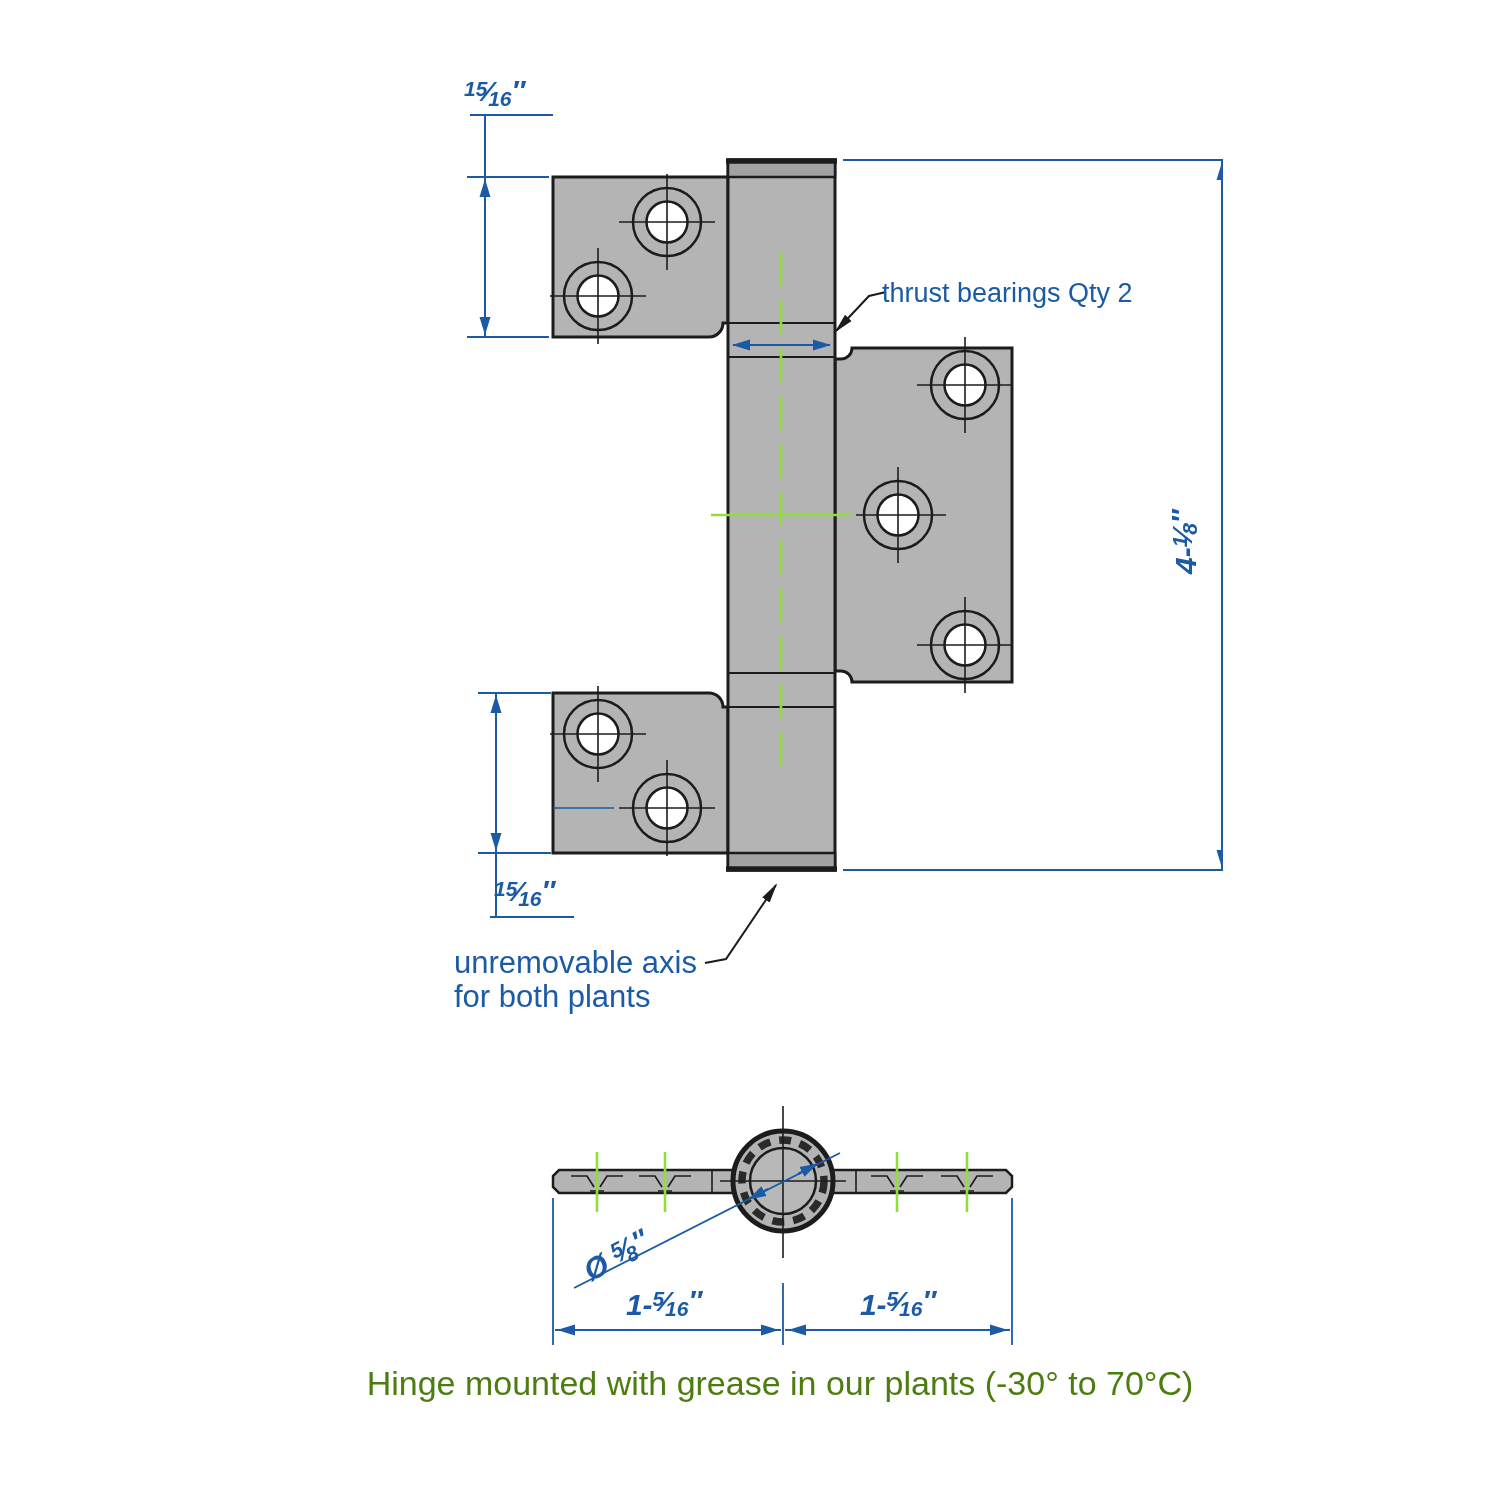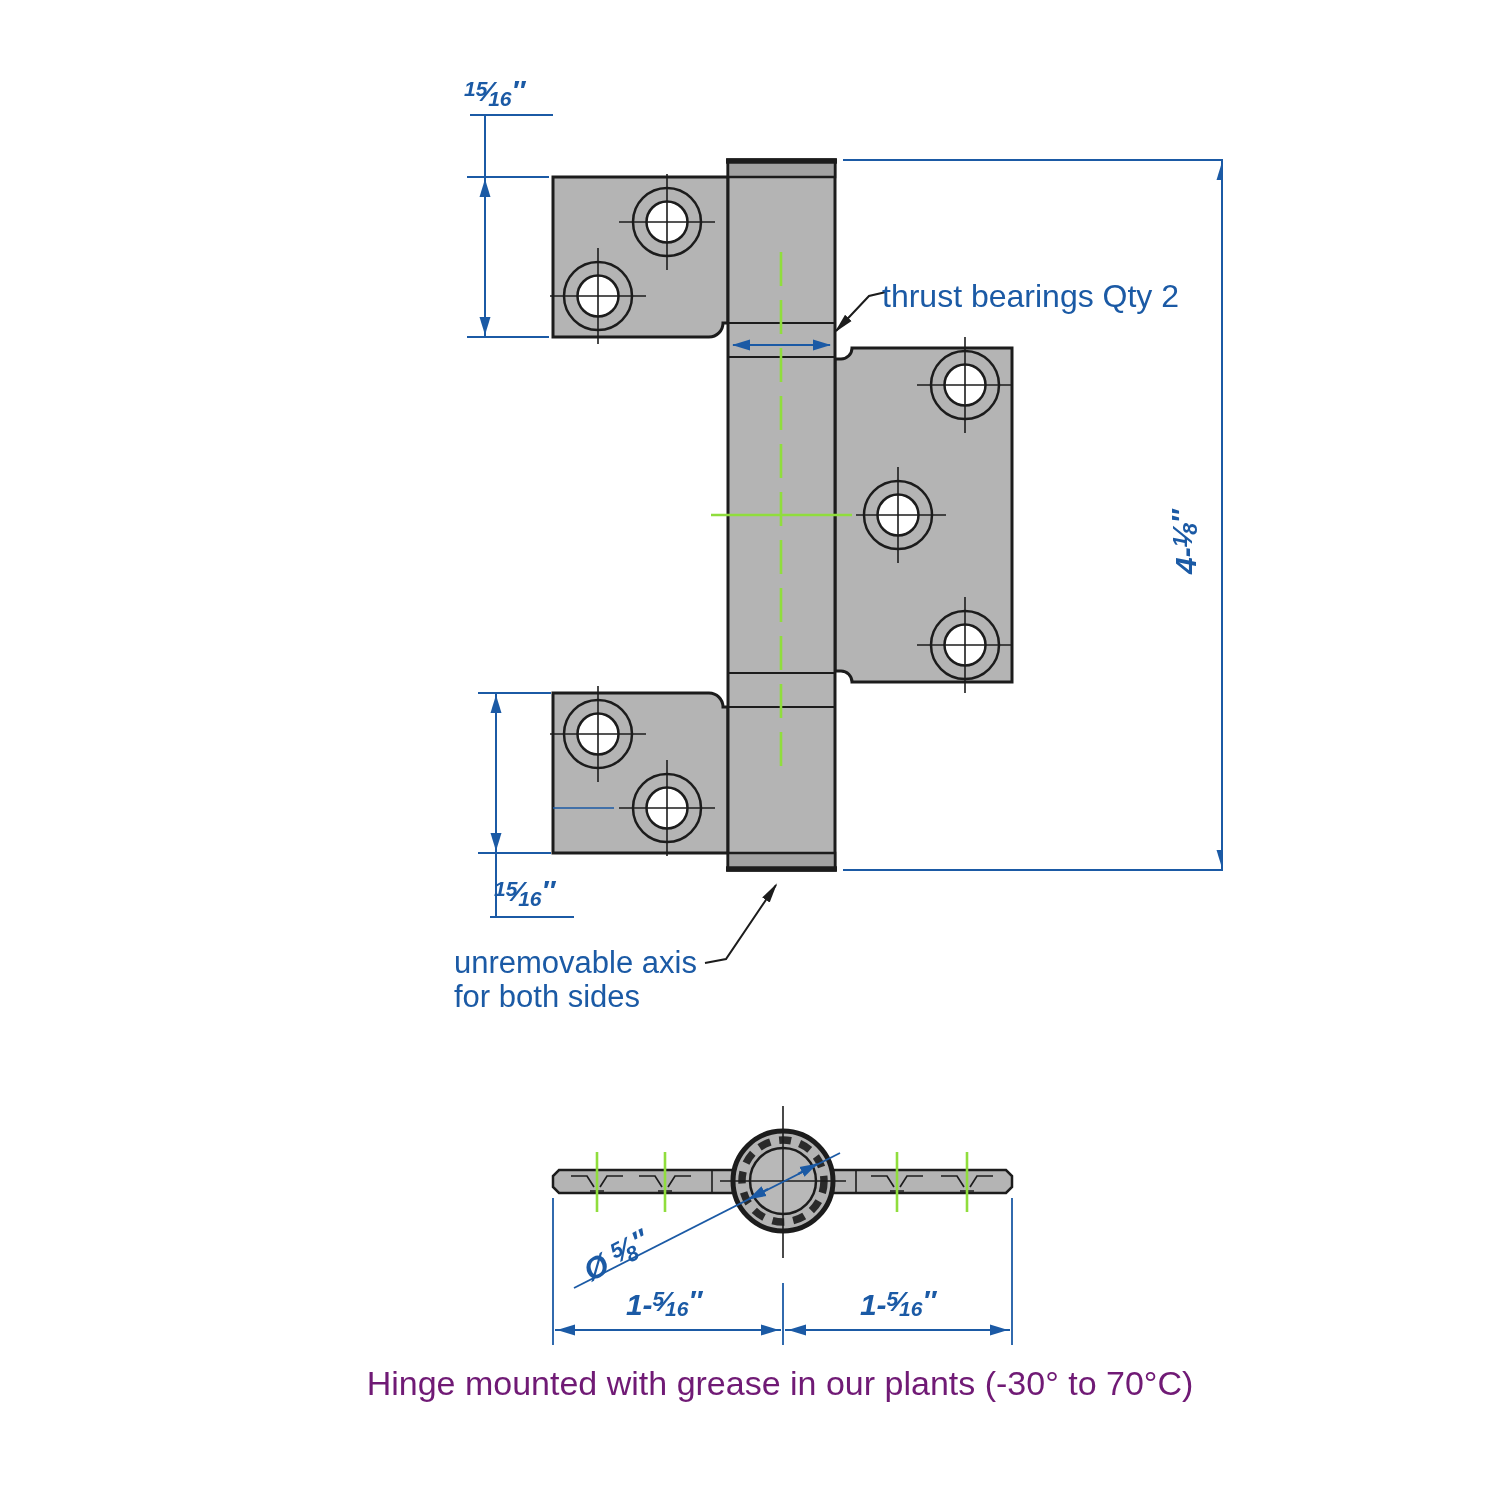--- a/index.html
+++ b/index.html
@@ -9,21 +9,21 @@
   .lbl{position:absolute;color:#1b5aa5;white-space:nowrap;}
   .dimtxt{font-size:30px;font-weight:bold;font-style:italic;}
   .note{font-size:31px;}
   .fnum{font-size:0.70em;vertical-align:0.45em;}
   .fden{font-size:0.70em;vertical-align:-0.05em;}
   .fsl{font-size:0.95em;vertical-align:0.15em;margin-left:-2px;margin-right:-2px;}
   .funit{font-size:0.95em;vertical-align:0.18em;letter-spacing:-2px;}
   .rot90{transform-origin:left top;transform:rotate(-90deg);}
   .rotdia{transform-origin:left center;transform:rotate(-27deg);}
   .caption{position:absolute;left:60px;top:1364px;width:1440px;text-align:center;
-           color:#701a75;font-size:34px;}
+           color:#4d7c0f;font-size:34px;}
 </style>
 </head>
 <body>
 
 <div id="stage">
 
 <svg width="1500" height="1500" viewBox="0 0 1500 1500">
   <defs>
     <marker id="ab" markerUnits="userSpaceOnUse" markerWidth="20" markerHeight="14" refX="17" refY="7" orient="auto-start-reverse">
       <path d="M0,1.5 L18,7 L0,12.5 Z" fill="#1b5aa5"></path>
@@ -188,25 +188,25 @@
     <line x1="989" y1="1330" x2="1007" y2="1330" marker-end="url(#ab)"></line>
   </g>
 </svg>
 
   <div class="lbl dimtxt" style="left:464px;top:74px;"><span class="fnum">15</span><span class="fsl">⁄</span><span class="fden">16</span><span class="funit">″</span></div>
 
   <div class="lbl dimtxt" style="left:494px;top:874px;"><span class="fnum">15</span><span class="fsl">⁄</span><span class="fden">16</span><span class="funit">″</span></div>
 
   <div class="lbl dimtxt rot90" style="left:1165px;top:574px;"><span>4-</span><span class="fnum">1</span><span class="fsl">⁄</span><span class="fden">8</span><span class="funit">″</span></div>
 
-  <div class="lbl note" style="left:882px;top:278px;font-size:32px;">thrust bearings Qty 2</div>
+  <div class="lbl note" style="left:882px;top:278px;font-size:27px;">thrust bearings Qty 2</div>
 
   <div class="lbl note" style="left:441px;top:946px;line-height:34px;margin-left:13px;">
     <div>unremovable axis</div>
-    <div>for both sides</div>
+    <div>for both plants</div>
   </div>
 
   <div class="lbl dimtxt rotdia" style="left:585px;top:1252px;"><span>Ø</span>&nbsp;<span class="fnum">5</span><span class="fsl">⁄</span><span class="fden">8</span><span class="funit">″</span></div>
 
   <div class="lbl dimtxt" style="left:598px;top:1284px;width:130px;text-align:center;"><span>1-</span><span class="fnum">5</span><span class="fsl">⁄</span><span class="fden">16</span><span class="funit">″</span></div>
 
   <div class="lbl dimtxt" style="left:832px;top:1284px;width:130px;text-align:center;"><span>1-</span><span class="fnum">5</span><span class="fsl">⁄</span><span class="fden">16</span><span class="funit">″</span></div>
 
   <div class="caption">Hinge mounted with grease in our plants (-30° to 70°C)</div>
 </div>

